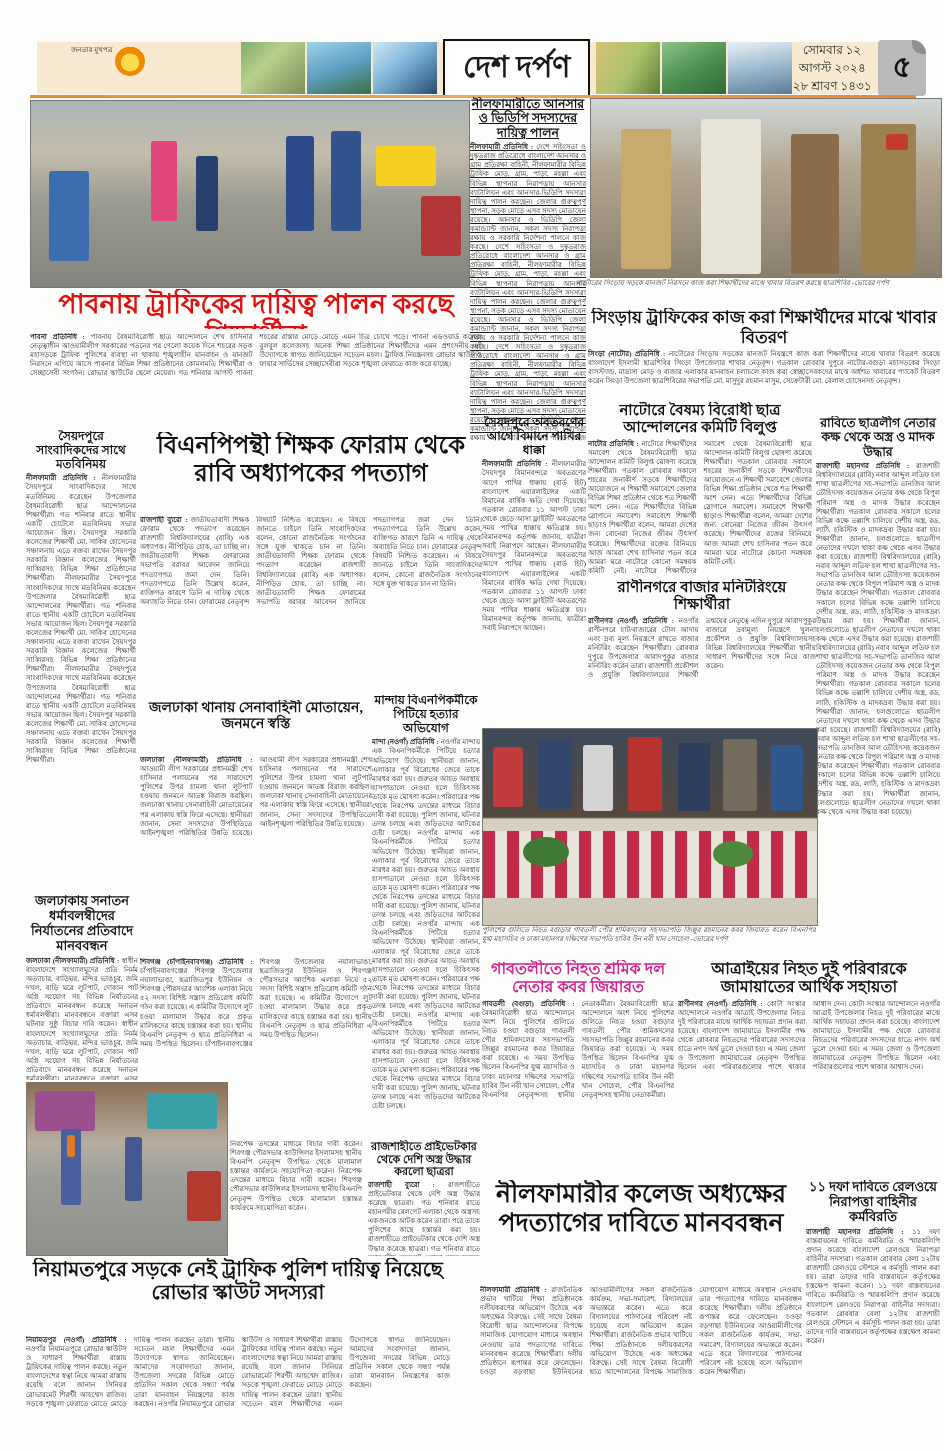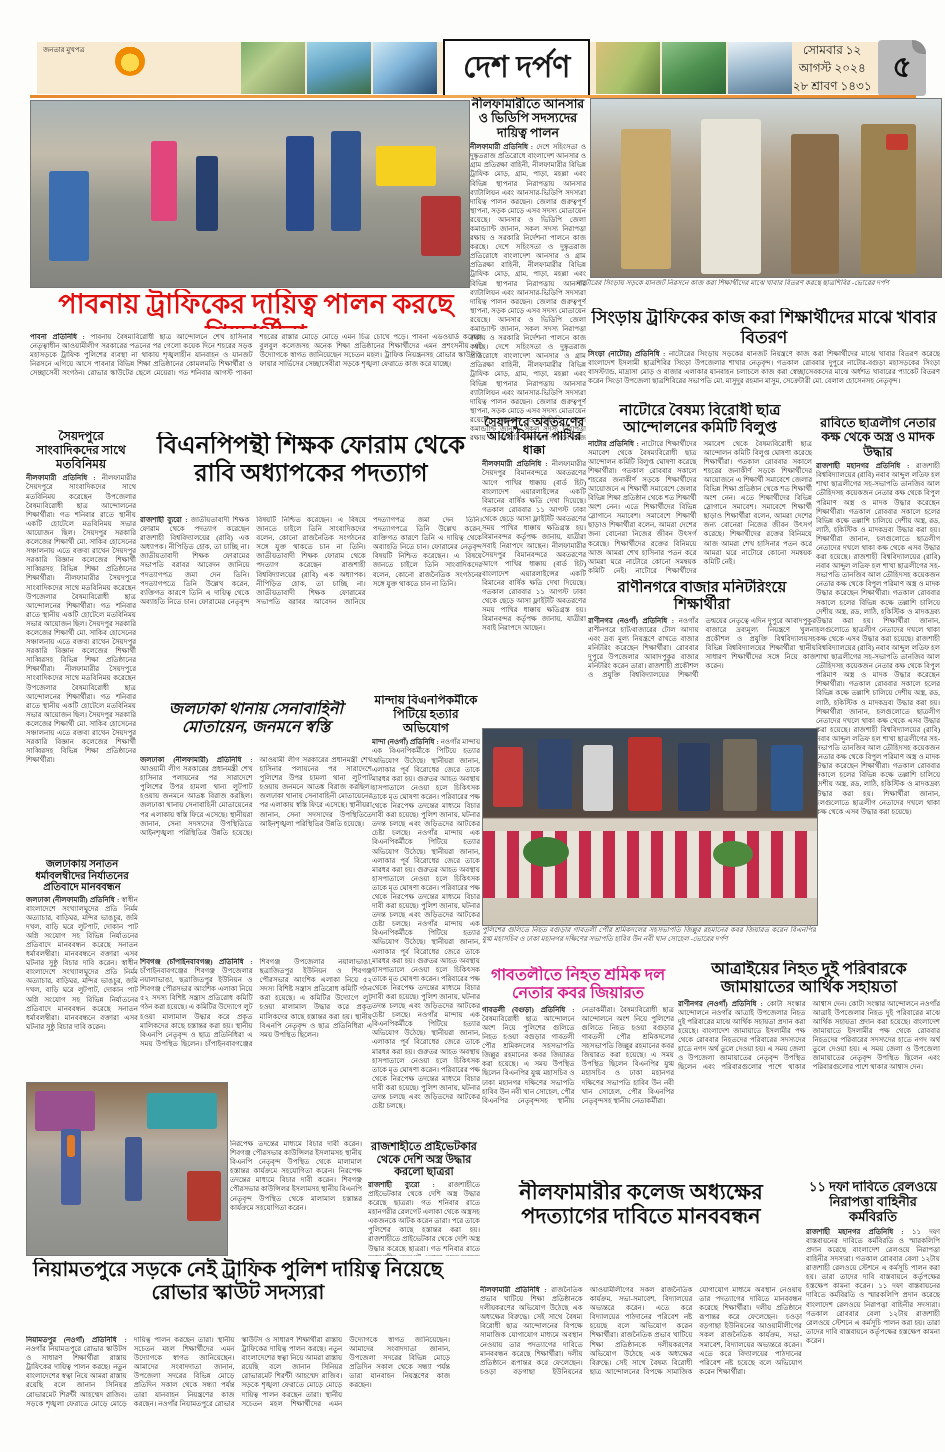--- a/index.html
+++ b/index.html
@@ -2,21 +2,21 @@
 <html><head>
 <meta charset="utf-8">
 <style>
   html,body{margin:0;padding:0;background:#e9e9e9;}
   #page{position:relative;width:945px;height:1452px;background:#fdfdfb;margin:0 auto;
         font-family:"Liberation Serif",serif;color:#1a1a1a;overflow:hidden;}
   
   .mast-bar{position:absolute;left:37px;top:42px;width:843px;height:52px;background:#f7ead0;
             display:flex;align-items:center;}
   .logo-wrap{position:relative;width:190px;height:52px;flex:0 0 auto;padding-left:14px;}
-  .logo-tagline{position:absolute;top:2px;left:6px;font-size:7px;color:#222;}
+  .logo-tagline{position:absolute;top:2px;left:34px;font-size:7px;color:#222;}
   .logo-title{position:absolute;top:10px;left:14px;font-size:30px;font-weight:bold;color:#111;
               letter-spacing:-1px;z-index:2;}
   .sun{position:absolute;top:4px;left:78px;width:30px;height:30px;border-radius:50%;z-index:1;
        background:radial-gradient(circle at 50% 55%, #ffd94d 0 40%, #f08a00 41% 70%, rgba(240,138,0,0) 71%);}
   .strip{display:flex;gap:2px;height:52px;flex:0 0 auto;}
   .strip .ph{width:64px;height:52px;}
   .ph1{background:linear-gradient(135deg,#7fae6c 0%,#b9cf8e 40%,#7b8f5a 100%);}
   .ph2{background:linear-gradient(160deg,#9fd3e8 0%,#5e9fc0 50%,#3c6e44 100%);}
   .ph3{background:linear-gradient(140deg,#cfe8f4 0%,#7fb4d8 45%,#274b71 100%);}
   .ph4{background:linear-gradient(120deg,#d9c07a 0%,#a8c26a 55%,#5d7c3a 100%);}
@@ -85,21 +85,21 @@
   <div class="photo p-tl" style="left:30px;top:100px;width:438px;height:186px;">
     <span class="fig" style="left:18px;top:70px;width:40px;height:90px;background:#3d6fb0;"></span>
     <span class="fig" style="left:120px;top:40px;width:26px;height:80px;background:#e0457b;"></span>
     <span class="fig" style="left:165px;top:55px;width:22px;height:75px;background:#27406e;"></span>
     <span class="fig" style="left:255px;top:35px;width:28px;height:95px;background:#2b4a8c;"></span>
     <span class="fig" style="left:300px;top:30px;width:30px;height:100px;background:#31548f;"></span>
     <span class="fig" style="left:345px;top:45px;width:60px;height:40px;background:#f5d020;"></span>
     <span class="fig" style="left:390px;top:95px;width:40px;height:60px;background:#b23636;"></span>
   </div>
 
-  <div class="blk" style="left:470px;top:97px;width:116px;height:343px;">
+  <div class="blk" style="left:470px;top:97px;width:116px;height:343px;text-decoration:underline;">
     <h3 class="hl" style="font-size:12.5px;">নীলফামারীতে আনসার ও ভিডিপি সদস্যদের দায়িত্ব পালন</h3>
     <p class="body-text"><strong>নীলফামারী প্রতিনিধি :</strong>
       <span>দেশে সহিংসতা ও দুষ্কৃতরাজ প্রতিরোধে বাংলাদেশ আনসার ও গ্রাম প্রতিরক্ষা বাহিনী, নীলফামারীর বিভিন্ন ট্রাফিক মোড়, গ্রাম, পাড়া, মহল্লা এবং বিভিন্ন স্থাপনার নিরাপত্তায় আনসার ব্যাটালিয়ন এবং আনসার-ভিডিপি সদস্যরা দায়িত্ব পালন করছেন। জেলার গুরুত্বপূর্ণ স্থাপনা, সড়ক মোড়ে এসব সদস্য মোতায়েন রয়েছে। আনসার ও ভিডিপি জেলা কমান্ড্যান্ট জানান, সকল সদস্য নিরাপত্তা রক্ষায় ও সরকারি নির্দেশনা পালনে কাজ করছে। দেশে সহিংসতা ও দুষ্কৃতরাজ প্রতিরোধে বাংলাদেশ আনসার ও গ্রাম প্রতিরক্ষা বাহিনী, নীলফামারীর বিভিন্ন ট্রাফিক মোড়, গ্রাম, পাড়া, মহল্লা এবং বিভিন্ন স্থাপনার নিরাপত্তায় আনসার ব্যাটালিয়ন এবং আনসার-ভিডিপি সদস্যরা দায়িত্ব পালন করছেন। জেলার গুরুত্বপূর্ণ স্থাপনা, সড়ক মোড়ে এসব সদস্য মোতায়েন রয়েছে। আনসার ও ভিডিপি জেলা কমান্ড্যান্ট জানান, সকল সদস্য নিরাপত্তা রক্ষায় ও সরকারি নির্দেশনা পালনে কাজ করছে। দেশে সহিংসতা ও দুষ্কৃতরাজ প্রতিরোধে বাংলাদেশ আনসার ও গ্রাম প্রতিরক্ষা বাহিনী, নীলফামারীর বিভিন্ন ট্রাফিক মোড়, গ্রাম, পাড়া, মহল্লা এবং বিভিন্ন স্থাপনার নিরাপত্তায় আনসার ব্যাটালিয়ন এবং আনসার-ভিডিপি সদস্যরা দায়িত্ব পালন করছেন। জেলার গুরুত্বপূর্ণ স্থাপনা, সড়ক মোড়ে এসব সদস্য মোতায়েন রয়েছে। আনসার ও ভিডিপি জেলা কমান্ড্যান্ট জানান, সকল সদস্য নিরাপত্তা রক্ষায় ও সরকারি নির্দেশনা পালনে কাজ করছে।</span></p>
   </div>
 
   <div class="photo p-tr" style="left:590px;top:98px;width:350px;height:178px;">
     <span class="fig" style="left:30px;top:30px;width:50px;height:140px;background:#c8a96e;"></span>
     <span class="fig" style="left:110px;top:20px;width:60px;height:155px;background:#e7e3d6;"></span>
     <span class="fig" style="left:200px;top:35px;width:48px;height:140px;background:#8a6d4a;"></span>
     <span class="fig" style="left:270px;top:25px;width:55px;height:150px;background:#9c8250;"></span>
@@ -160,21 +160,21 @@
 
   <div class="blk" style="left:588px;top:579px;width:228px;height:146px;">
     <h2 class="hl" style="font-size:15px;">রাণীনগরে বাজার মনিটরিংয়ে শিক্ষার্থীরা</h2>
     <div class="cols2">
       <p class="body-text"><strong>রাণীনগর (নওগাঁ) প্রতিনিধি :</strong>
         <span>নওগাঁর রাণীনগরে হাট/বাজারের টোল আদায় এবং দ্রব্য মূল্য নিয়ন্ত্রণে রাখতে বাজার মনিটরিং করেছেন শিক্ষার্থীরা। রোববার দুপুরে উপজেলার আবাদপুকুর বাজার মনিটরিং করেন তারা। রাজশাহী প্রকৌশল ও প্রযুক্তি বিশ্ববিদ্যালয়ের শিক্ষার্থী তন্ময়ের নেতৃত্বে এদিন দুপুরে আবাদপুকুর বাজারে দ্রব্যমূল্য নিয়ন্ত্রণে খুলনা প্রকৌশল ও প্রযুক্তি বিশ্ববিদ্যালয়সহ বিভিন্ন বিশ্ববিদ্যালয়ের শিক্ষার্থীরা স্থানীয় সাধারণ শিক্ষার্থীদের সঙ্গে নিয়ে কাজ করেন।</span></p>
     </div>
   </div>
 
   <div class="blk" style="left:140px;top:700px;width:232px;height:54px;">
-    <h2 class="hl" style="font-size:16px;font-style:italic;">জলঢাকা থানায় সেনাবাহিনী মোতায়েন, জনমনে স্বস্তি</h2>
+    <h2 class="hl" style="font-size:14px;">জলঢাকা থানায় সেনাবাহিনী মোতায়েন, জনমনে স্বস্তি</h2>
   </div>
   <div class="blk cols2" style="left:140px;top:756px;width:232px;height:146px;">
     <p class="body-text"><strong>জলঢাকা (নীলফামারী) প্রতিনিধি :</strong>
       <span>আওয়ামী লীগ সরকারের প্রধানমন্ত্রী শেখ হাসিনার পলায়নের পর সারাদেশে পুলিশের উপর হামলা থানা লুটপাট হওয়ায় জনমনে আতঙ্ক বিরাজ করছিল। জলঢাকা থানায় সেনাবাহিনী মোতায়েনের পর এলাকায় স্বস্তি ফিরে এসেছে। স্থানীয়রা জানান, সেনা সদস্যদের উপস্থিতিতে আইনশৃঙ্খলা পরিস্থিতির উন্নতি হয়েছে। আওয়ামী লীগ সরকারের প্রধানমন্ত্রী শেখ হাসিনার পলায়নের পর সারাদেশে পুলিশের উপর হামলা থানা লুটপাট হওয়ায় জনমনে আতঙ্ক বিরাজ করছিল। জলঢাকা থানায় সেনাবাহিনী মোতায়েনের পর এলাকায় স্বস্তি ফিরে এসেছে। স্থানীয়রা জানান, সেনা সদস্যদের উপস্থিতিতে আইনশৃঙ্খলা পরিস্থিতির উন্নতি হয়েছে।</span></p>
   </div>
 
   <div class="blk" style="left:372px;top:694px;width:108px;height:442px;">
     <h2 class="hl" style="font-size:12px;">মান্দায় বিএনপিকর্মীকে পিটিয়ে হত্যার অভিযোগ</h2>
     <p class="body-text"><strong>মান্দা (নওগাঁ) প্রতিনিধি :</strong>
       <span>নওগাঁর মান্দায় এক বিএনপিকর্মীকে পিটিয়ে হত্যার অভিযোগ উঠেছে। স্থানীয়রা জানান, এলাকার পূর্ব বিরোধের জেরে তাকে মারধর করা হয়। গুরুতর আহত অবস্থায় হাসপাতালে নেওয়া হলে চিকিৎসক তাকে মৃত ঘোষণা করেন। পরিবারের পক্ষ থেকে নিরপেক্ষ তদন্তের মাধ্যমে বিচার দাবী করা হয়েছে। পুলিশ জানায়, ঘটনার তদন্ত চলছে এবং জড়িতদের আটকের চেষ্টা চলছে। নওগাঁর মান্দায় এক বিএনপিকর্মীকে পিটিয়ে হত্যার অভিযোগ উঠেছে। স্থানীয়রা জানান, এলাকার পূর্ব বিরোধের জেরে তাকে মারধর করা হয়। গুরুতর আহত অবস্থায় হাসপাতালে নেওয়া হলে চিকিৎসক তাকে মৃত ঘোষণা করেন। পরিবারের পক্ষ থেকে নিরপেক্ষ তদন্তের মাধ্যমে বিচার দাবী করা হয়েছে। পুলিশ জানায়, ঘটনার তদন্ত চলছে এবং জড়িতদের আটকের চেষ্টা চলছে। নওগাঁর মান্দায় এক বিএনপিকর্মীকে পিটিয়ে হত্যার অভিযোগ উঠেছে। স্থানীয়রা জানান, এলাকার পূর্ব বিরোধের জেরে তাকে মারধর করা হয়। গুরুতর আহত অবস্থায় হাসপাতালে নেওয়া হলে চিকিৎসক তাকে মৃত ঘোষণা করেন। পরিবারের পক্ষ থেকে নিরপেক্ষ তদন্তের মাধ্যমে বিচার দাবী করা হয়েছে। পুলিশ জানায়, ঘটনার তদন্ত চলছে এবং জড়িতদের আটকের চেষ্টা চলছে। নওগাঁর মান্দায় এক বিএনপিকর্মীকে পিটিয়ে হত্যার অভিযোগ উঠেছে। স্থানীয়রা জানান, এলাকার পূর্ব বিরোধের জেরে তাকে মারধর করা হয়। গুরুতর আহত অবস্থায় হাসপাতালে নেওয়া হলে চিকিৎসক তাকে মৃত ঘোষণা করেন। পরিবারের পক্ষ থেকে নিরপেক্ষ তদন্তের মাধ্যমে বিচার দাবী করা হয়েছে। পুলিশ জানায়, ঘটনার তদন্ত চলছে এবং জড়িতদের আটকের চেষ্টা চলছে।</span></p>
@@ -191,31 +191,31 @@
     <span class="stripes"></span>
     <span class="fig" style="left:40px;top:108px;width:46px;height:30px;background:#3f7a36;border-radius:50%;"></span>
     <span class="fig" style="left:230px;top:112px;width:40px;height:26px;background:#4d8a3e;border-radius:50%;"></span>
   </div>
   <div class="blk" style="left:482px;top:926px;width:334px;height:30px;">
     <p class="caption"><span>পুলিশের গুলিতে নিহত বগুড়ার গাবতলী পৌর শ্রমিকদলের সহসভাপতি জিল্লুর রহমানের কবর জিয়ারত করেন বিএনপির যুগ্ম মহাসচিব ও ঢাকা মহানগর দক্ষিণের সভাপতি হাবিব উন নবী খান সোহেল</span>
       <span>-ভোরের দর্পণ</span></p>
   </div>
 
   <div class="blk" style="left:26px;top:858px;width:112px;height:222px;">
-    <h2 class="hl" style="font-size:10px;">জলঢাকায় সনাতন ধর্মাবলম্বীদের নির্যাতনের প্রতিবাদে মানববন্ধন</h2>
+    <h2 class="hl" style="font-size:13px;margin-top:36px;">জলঢাকায় সনাতন ধর্মাবলম্বীদের নির্যাতনের প্রতিবাদে মানববন্ধন</h2>
     <p class="body-text"><strong>জলঢাকা (নীলফামারী) প্রতিনিধি :</strong>
       <span>স্বাধীন বাংলাদেশে সংখ্যালঘুদের প্রতি নির্মম অত্যাচার, বাড়িঘর, মন্দির ভাঙচুর, জমি দখল, বাড়ি ঘরে লুটপাট, দোকান পাট অগ্নি সংযোগ সহ বিভিন্ন নির্যাতনের প্রতিবাদে মানববন্ধন করেছে সনাতন ধর্মাবলম্বীরা। মানববন্ধনে বক্তারা এসব ঘটনার সুষ্ঠু বিচার দাবি করেন। স্বাধীন বাংলাদেশে সংখ্যালঘুদের প্রতি নির্মম অত্যাচার, বাড়িঘর, মন্দির ভাঙচুর, জমি দখল, বাড়ি ঘরে লুটপাট, দোকান পাট অগ্নি সংযোগ সহ বিভিন্ন নির্যাতনের প্রতিবাদে মানববন্ধন করেছে সনাতন ধর্মাবলম্বীরা। মানববন্ধনে বক্তারা এসব ঘটনার সুষ্ঠু বিচার দাবি করেন।</span></p>
   </div>
 
   <div class="blk cols2" style="left:140px;top:958px;width:232px;height:178px;">
     <p class="body-text"><strong>শিবগঞ্জ (চাঁপাইনবাবগঞ্জ) প্রতিনিধি :</strong>
       <span>চাঁপাইনবাবগঞ্জের শিবগঞ্জ উপজেলার নয়ালাভাঙা, ছত্রাজিতপুর ইউনিয়ন ও শিবগঞ্জ পৌরসভার আংশিক এলাকা নিয়ে ৫২ সদস্য বিশিষ্ট সন্ত্রাস প্রতিরোধ কমিটি গঠন করা হয়েছে। এ কমিটির উদ্যোগে লুট হওয়া মালামাল উদ্ধার করে প্রকৃত মালিকদের কাছে হস্তান্তর করা হয়। স্থানীয় বিএনপি নেতৃবৃন্দ ও ছাত্র প্রতিনিধিরা এ সময় উপস্থিত ছিলেন। চাঁপাইনবাবগঞ্জের শিবগঞ্জ উপজেলার নয়ালাভাঙা, ছত্রাজিতপুর ইউনিয়ন ও শিবগঞ্জ পৌরসভার আংশিক এলাকা নিয়ে ৫২ সদস্য বিশিষ্ট সন্ত্রাস প্রতিরোধ কমিটি গঠন করা হয়েছে। এ কমিটির উদ্যোগে লুট হওয়া মালামাল উদ্ধার করে প্রকৃত মালিকদের কাছে হস্তান্তর করা হয়। স্থানীয় বিএনপি নেতৃবৃন্দ ও ছাত্র প্রতিনিধিরা এ সময় উপস্থিত ছিলেন।</span></p>
   </div>
 
-  <div class="blk" style="left:482px;top:960px;width:192px;height:208px;margin-top:6px;">
+  <div class="blk" style="left:482px;top:960px;width:192px;height:208px;">
     <h2 class="hl hl-mag" style="font-size:16px;">গাবতলীতে নিহত শ্রমিক দল নেতার কবর জিয়ারত</h2>
     <div class="cols2">
       <p class="body-text"><strong>গাবতলী (বগুড়া) প্রতিনিধি :</strong>
         <span>বৈষম্যবিরোধী ছাত্র আন্দোলনে অংশ নিয়ে পুলিশের গুলিতে নিহত হওয়া বগুড়ার গাবতলী পৌর শ্রমিকদলের সহসভাপতি জিল্লুর রহমানের কবর জিয়ারত করা হয়েছে। এ সময় উপস্থিত ছিলেন বিএনপির যুগ্ম মহাসচিব ও ঢাকা মহানগর দক্ষিণের সভাপতি হাবিব উন নবী খান সোহেল, পৌর বিএনপির নেতৃবৃন্দসহ স্থানীয় নেতাকর্মীরা। বৈষম্যবিরোধী ছাত্র আন্দোলনে অংশ নিয়ে পুলিশের গুলিতে নিহত হওয়া বগুড়ার গাবতলী পৌর শ্রমিকদলের সহসভাপতি জিল্লুর রহমানের কবর জিয়ারত করা হয়েছে। এ সময় উপস্থিত ছিলেন বিএনপির যুগ্ম মহাসচিব ও ঢাকা মহানগর দক্ষিণের সভাপতি হাবিব উন নবী খান সোহেল, পৌর বিএনপির নেতৃবৃন্দসহ স্থানীয় নেতাকর্মীরা।</span></p>
     </div>
   </div>
 
   <div class="blk" style="left:678px;top:960px;width:262px;height:208px;">
     <h2 class="hl" style="font-size:16px;">আত্রাইয়ের নিহত দুই পরিবারকে জামায়াতের আর্থিক সহায়তা</h2>
     <div class="cols2">
@@ -245,21 +245,21 @@
 
   <div class="blk" style="left:26px;top:1258px;width:424px;height:74px;">
     <h1 class="hl" style="font-size:20px;">নিয়ামতপুরে সড়কে নেই ট্রাফিক পুলিশ দায়িত্ব নিয়েছে রোভার স্কাউট সদস্যরা</h1>
   </div>
   <div class="blk cols4" style="left:26px;top:1336px;width:424px;height:108px;">
     <p class="body-text"><strong>নিয়ামতপুর (নওগাঁ) প্রতিনিধি :</strong>
       <span>নওগাঁর নিয়ামতপুরে রোভার স্কাউটস ও সাধারণ শিক্ষার্থীরা রাস্তায় ট্রাফিকের দায়িত্ব পালন করছে। নতুন বাংলাদেশের স্বত্বা নিয়ে আমরা রাস্তায় রয়েছি বলে জানান সিনিয়র রোভারমেট শিরন্টী আহম্মেদ রাজিব। সড়কে শৃঙ্খলা ফেরাতে মোড়ে মোড়ে দায়িত্ব পালন করছেন তারা। স্থানীয় সচেতন মহল শিক্ষার্থীদের এমন উদ্যোগকে স্বাগত জানিয়েছেন। আমাদের সংবাদদাতা জানান, উপজেলা সদরের বিভিন্ন মোড়ে প্রতিদিন সকাল থেকে সন্ধ্যা পর্যন্ত তারা যানবাহন নিয়ন্ত্রণের কাজ করছেন। নওগাঁর নিয়ামতপুরে রোভার স্কাউটস ও সাধারণ শিক্ষার্থীরা রাস্তায় ট্রাফিকের দায়িত্ব পালন করছে। নতুন বাংলাদেশের স্বত্বা নিয়ে আমরা রাস্তায় রয়েছি বলে জানান সিনিয়র রোভারমেট শিরন্টী আহম্মেদ রাজিব। সড়কে শৃঙ্খলা ফেরাতে মোড়ে মোড়ে দায়িত্ব পালন করছেন তারা। স্থানীয় সচেতন মহল শিক্ষার্থীদের এমন উদ্যোগকে স্বাগত জানিয়েছেন। আমাদের সংবাদদাতা জানান, উপজেলা সদরের বিভিন্ন মোড়ে প্রতিদিন সকাল থেকে সন্ধ্যা পর্যন্ত তারা যানবাহন নিয়ন্ত্রণের কাজ করছেন।</span></p>
   </div>
 
   <div class="blk" style="left:480px;top:1180px;width:322px;height:102px;">
-    <h1 class="hl" style="font-size:21px;">নীলফামারীর কলেজ অধ্যক্ষের পদত্যাগের দাবিতে মানববন্ধন</h1>
+    <h1 class="hl" style="font-size:25px;">নীলফামারীর কলেজ অধ্যক্ষের পদত্যাগের দাবিতে মানববন্ধন</h1>
   </div>
   <div class="blk cols3" style="left:480px;top:1286px;width:322px;height:158px;">
     <p class="body-text"><strong>নীলফামারী প্রতিনিধি :</strong>
       <span>রাজনৈতিক প্রভাব খাটিয়ে শিক্ষা প্রতিষ্ঠানকে দলীয়করণের অভিযোগ উঠেছে এক অধ্যক্ষের বিরুদ্ধে। সেই সাথে বৈষম্য বিরোধী ছাত্র আন্দোলনের বিপক্ষে সামাজিক যোগাযোগ মাধ্যমে অবস্থান নেওয়ায় তার পদত্যাগের দাবিতে মানববন্ধন করেছে শিক্ষার্থীরা। দলীয় প্রতিষ্ঠানে রূপান্তর করে ফেলেছেন। চওড়া বড়গাছা ইউনিয়নের আওয়ামীলীগের সকল রাজনৈতিক কার্যক্রম, সভা-সমাবেশ, বিদ্যালয়ের অভ্যন্তরে করেন। এতে করে বিদ্যালয়ের পাঠদানের পরিবেশ নষ্ট হয়েছে বলে অভিযোগ করেন শিক্ষার্থীরা। রাজনৈতিক প্রভাব খাটিয়ে শিক্ষা প্রতিষ্ঠানকে দলীয়করণের অভিযোগ উঠেছে এক অধ্যক্ষের বিরুদ্ধে। সেই সাথে বৈষম্য বিরোধী ছাত্র আন্দোলনের বিপক্ষে সামাজিক যোগাযোগ মাধ্যমে অবস্থান নেওয়ায় তার পদত্যাগের দাবিতে মানববন্ধন করেছে শিক্ষার্থীরা। দলীয় প্রতিষ্ঠানে রূপান্তর করে ফেলেছেন। চওড়া বড়গাছা ইউনিয়নের আওয়ামীলীগের সকল রাজনৈতিক কার্যক্রম, সভা-সমাবেশ, বিদ্যালয়ের অভ্যন্তরে করেন। এতে করে বিদ্যালয়ের পাঠদানের পরিবেশ নষ্ট হয়েছে বলে অভিযোগ করেন শিক্ষার্থীরা।</span></p>
   </div>
 
   <div class="blk" style="left:806px;top:1180px;width:134px;height:264px;">
     <h2 class="hl" style="font-size:13px;">১১ দফা দাবিতে রেলওয়ে নিরাপত্তা বাহিনীর কর্মবিরতি</h2>
     <p class="body-text"><strong>রাজশাহী মহানগর প্রতিনিধি :</strong>
       <span>১১ দফা বাস্তবায়নের দাবিতে কর্মবিরতি ও স্মারকলিপি প্রদান করেছে বাংলাদেশ রেলওয়ে নিরাপত্তা বাহিনীর সদস্যরা। গতকাল রোববার বেলা ১২টায় রাজশাহী রেলওয়ে স্টেশনে এ কর্মসূচি পালন করা হয়। তারা তাদের দাবি বাস্তবায়নে কর্তৃপক্ষের হস্তক্ষেপ কামনা করেন। ১১ দফা বাস্তবায়নের দাবিতে কর্মবিরতি ও স্মারকলিপি প্রদান করেছে বাংলাদেশ রেলওয়ে নিরাপত্তা বাহিনীর সদস্যরা। গতকাল রোববার বেলা ১২টায় রাজশাহী রেলওয়ে স্টেশনে এ কর্মসূচি পালন করা হয়। তারা তাদের দাবি বাস্তবায়নে কর্তৃপক্ষের হস্তক্ষেপ কামনা করেন।</span></p>

